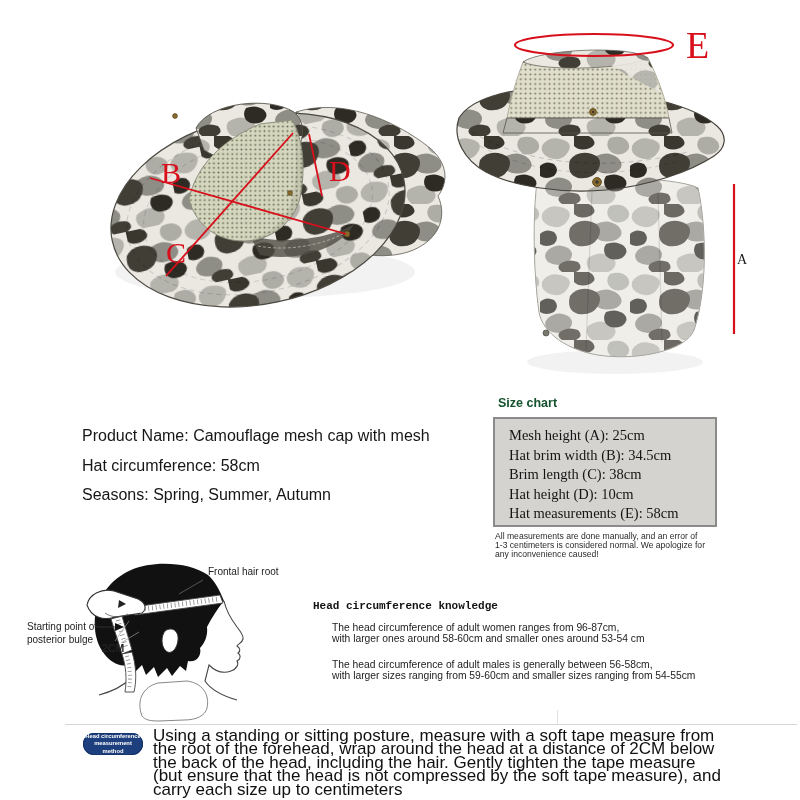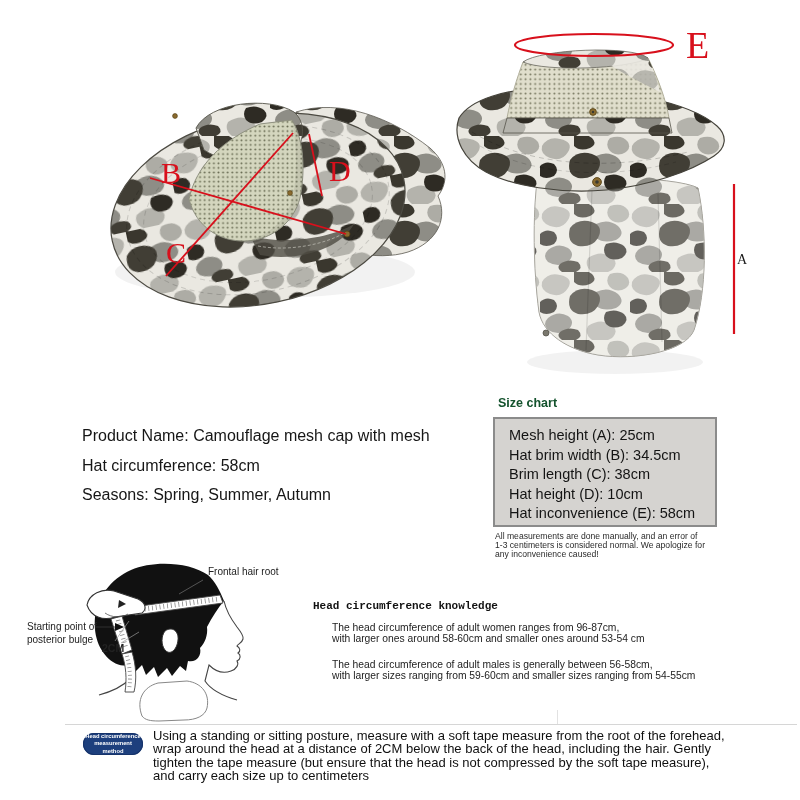--- a/index.html
+++ b/index.html
@@ -9,38 +9,38 @@
   .abs{position:absolute;}
 
   
   .product-info{position:absolute;left:82px;top:421px;font-size:16px;line-height:29.5px;color:#161616;}
   .product-info p{margin:0;}
 
   
   .size-chart{position:absolute;left:493px;top:396px;width:242px;}
   .sc-title{font-size:12.5px;font-weight:600;line-height:14px;margin:0 0 7px 5px;color:#14532d;}
   .sc-box{width:224px;height:110px;background:#d5d3d0;border:2px solid #8b8b8b;box-sizing:border-box;
-          padding:7px 0 0 14px;}
+          padding:7px 0 0 14px;font-family:Liberation Serif, serif;}
   .sc-row{font-size:14.5px;line-height:19.5px;color:#141414;white-space:nowrap;}
   .sc-note{width:236px;margin:5px 0 0 2px;font-size:8.6px;line-height:8.9px;color:#2a2a2a;}
 
   
   .knowledge{position:absolute;left:313px;top:600px;width:470px;}
   .k-title{font-size:11px;font-weight:bold;line-height:13px;margin:0 0 9px 0;color:#111;font-family:Liberation Mono, monospace;}
   .k-body{margin-left:19px;}
   .k-para div{font-size:10.3px;line-height:11.4px;color:#222;white-space:nowrap;}
   .k-para + .k-para{margin-top:14px;}
 
   
   .divider{position:absolute;left:65px;top:724px;width:732px;height:1px;background:#d6d6d6;}
   .edge-tick{position:absolute;left:557px;top:710px;width:1px;height:14px;background:#e2e2e2;}
   .badge{position:absolute;left:83px;top:733px;width:60px;height:22px;background:#1d3f7d;border-radius:11px;
          color:#fff;font-size:5.8px;font-weight:bold;text-align:center;display:flex;flex-direction:column;
          justify-content:center;line-height:7.4px;box-shadow:0 0 0 1px #16336a inset;}
-  .method-text{position:absolute;left:153px;top:729px;width:576px;font-size:13px;line-height:13.4px;color:#101010;}
+  .method-text{position:absolute;left:153px;top:729px;width:576px;font-size:17px;line-height:13.4px;color:#101010;}
 </style>
 </head>
 <body>
 
 <div class="page">
 
   <svg class="abs" style="left:0;top:0" width="800" height="392" viewBox="0 0 800 392">
     <defs>
       <pattern id="camo" width="90" height="68" patternUnits="userSpaceOnUse">
         <rect width="90" height="68" fill="#eae8e1"></rect>
@@ -145,21 +145,21 @@
     <p>Seasons: Spring, Summer, Autumn</p>
   </div>
 
   <div class="size-chart">
     <div class="sc-title">Size chart</div>
     <div class="sc-box">
       <div class="sc-row">Mesh height (A): 25cm</div>
       <div class="sc-row">Hat brim width (B): 34.5cm</div>
       <div class="sc-row">Brim length (C): 38cm</div>
       <div class="sc-row">Hat height (D): 10cm</div>
-      <div class="sc-row">Hat inconvenience (E): 58cm</div>
+      <div class="sc-row">Hat measurements (E): 58cm</div>
     </div>
     <div class="sc-note">
       <div>All measurements are done manually, and an error of</div>
       <div>1-3 centimeters is considered normal. We apologize for</div>
       <div>any inconvenience caused!</div>
     </div>
   </div>
 
   <svg class="abs" style="left:15px;top:553px" width="280" height="175" viewBox="0 0 280 175">
 

